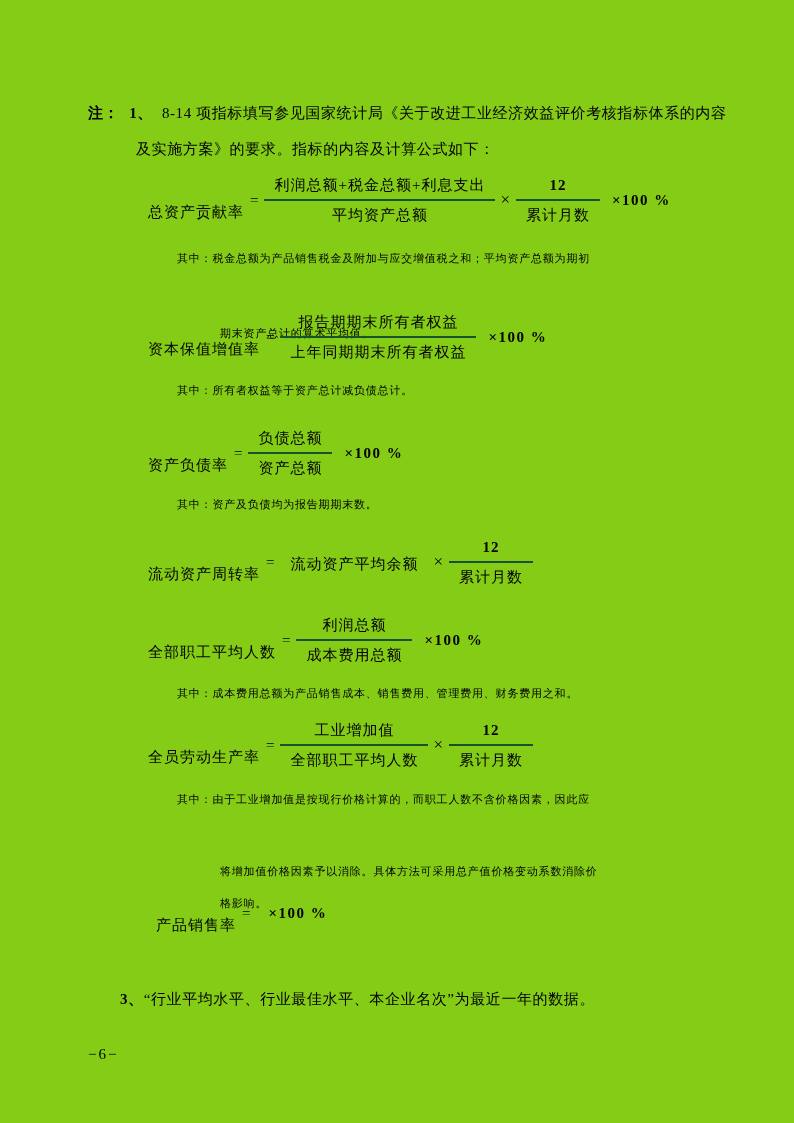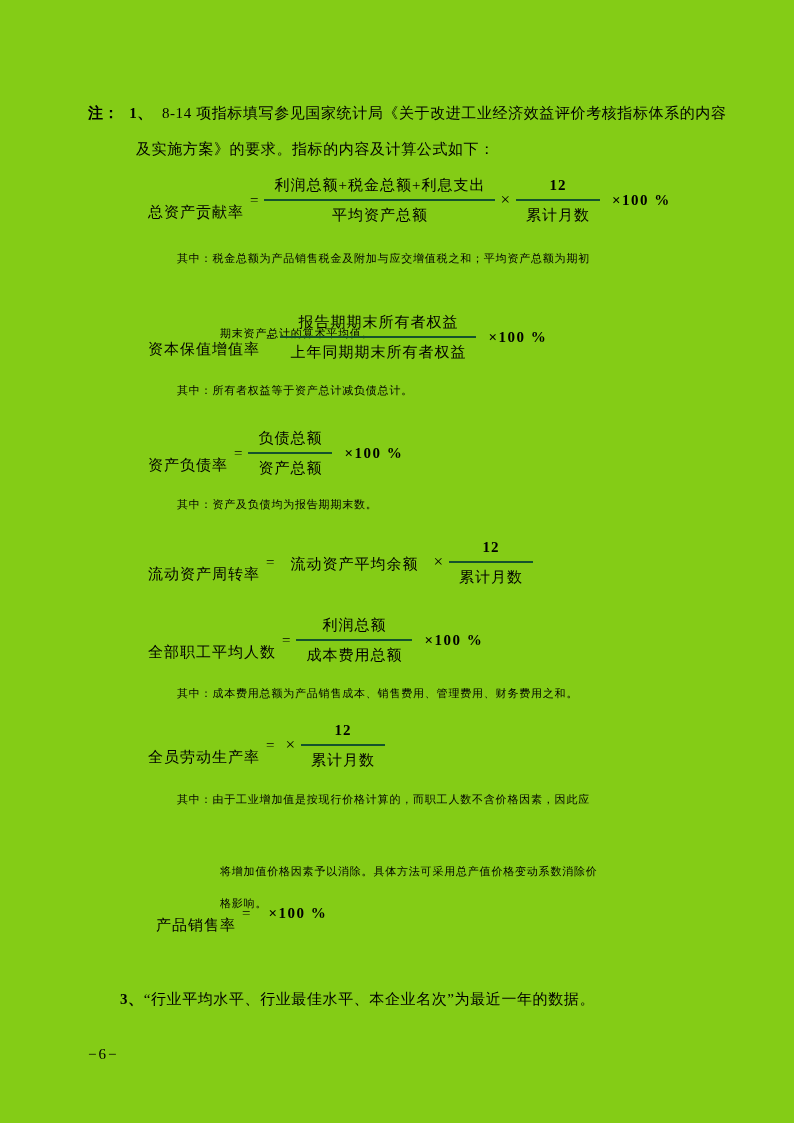--- a/index.html
+++ b/index.html
@@ -136,20 +136,24 @@
       <span class="fnum">利润总额</span>
       <span class="fden">成本费用总额</span>
     </span>
     <span class="f-suffix">×100 %</span>
   </div>
   <div class="note-line" style="top:683px">其中：成本费用总额为产品销售成本、销售费用、管理费用、财务费用之和。</div>
 
   <div class="formula" style="top:720px">
     <span class="f-label">全员劳动生产率</span>
     <span class="f-eq">=</span>
+    <span class="frac">
+      <span class="fnum">工业增加值</span>
+      <span class="fden">全部职工平均人数</span>
+    </span>
     <span class="f-times">×</span>
     <span class="frac months">
       <span class="fnum">12</span>
       <span class="fden">累计月数</span>
     </span>
   </div>
   <div class="note-line" style="top:789px">其中：由于工业增加值是按现行价格计算的，而职工人数不含价格因素，因此应</div>
   <div class="note-line note-cont" style="top:821px">将增加值价格因素予以消除。具体方法可采用总产值价格变动系数消除价</div>
   <div class="note-line note-cont" style="top:853px">格影响。</div>
 

